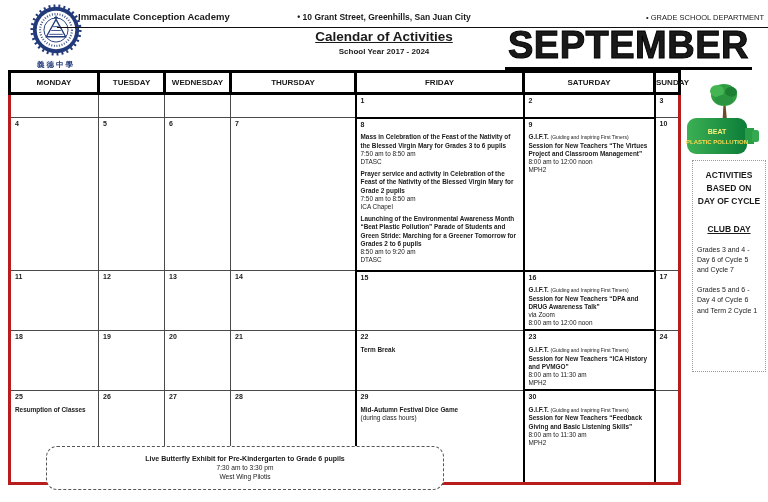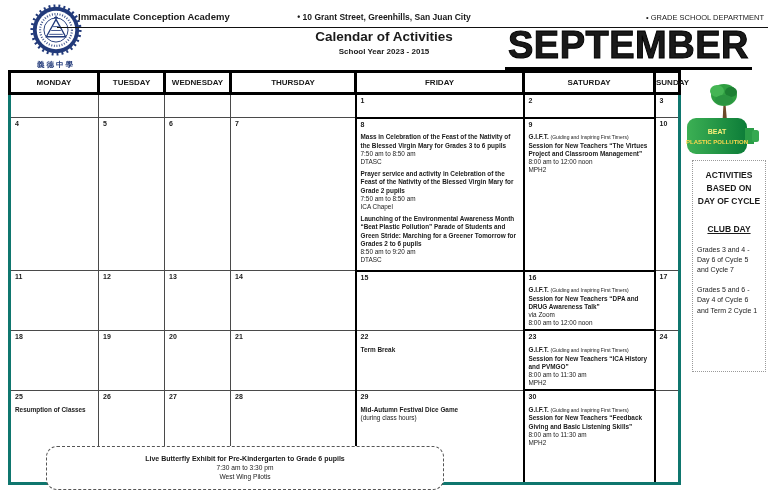--- a/index.html
+++ b/index.html
@@ -5,32 +5,32 @@
   html,body{margin:0;padding:0;background:#ddd;}
   .page{position:relative;width:768px;height:502px;background:#fff;overflow:hidden;
         font-family:"Liberation Sans",sans-serif;color:#1a1a1a;}
 
   
   .school-name{position:absolute;left:78px;top:11px;font-size:9.5px;font-weight:bold;}
   .address{position:absolute;left:0;right:0;top:12px;text-align:center;font-size:8.5px;font-weight:bold;}
   .department{position:absolute;right:4px;top:13px;font-size:7.5px;font-weight:normal;}
   .head-rule{position:absolute;left:57px;right:0;top:27px;border-top:1.5px solid #111;}
   .title-block{position:absolute;left:0;right:0;top:29px;text-align:center;line-height:1.15;}
-  .title-main{font-size:13.5px;font-weight:bold;}
+  .title-main{font-size:13.5px;font-weight:bold;text-decoration:underline;}
   .title-sub{font-size:11.5px;font-weight:bold;margin-top:2px;}
   .title-year{font-size:8px;font-weight:bold;margin-top:2px;}
   .month{position:absolute;right:16px;top:26px;font-size:38px;line-height:1.05;font-weight:bold;
          letter-spacing:0.5px;border-bottom:3.5px solid #000;padding:0 3px 1px 3px;
          -webkit-text-stroke:1px #000;}
   .logo{position:absolute;left:28px;top:3px;width:56px;text-align:center;}
   .logo-caption{font-size:7.5px;color:#223a7a;letter-spacing:2px;margin-top:-1px;font-weight:bold;}
 
   
   table.cal{position:absolute;left:8px;top:70px;width:670px;border-collapse:collapse;
-            table-layout:fixed;border:3px solid #0f766e;background:#fff;}
+            table-layout:fixed;border:3px solid #b91c1c;background:#fff;}
   .cal th{border:3px solid #000;padding:0;height:19px;font-size:8px;font-weight:bold;
           text-align:center;background:#fff;}
   .cal td{border:1px solid #4a4a4a;vertical-align:top;padding:2px 3px 2px 4px;
           font-size:6.4px;line-height:1.28;}
   .cal td.c4,.cal td.c5,.cal td.c6{border-left:2px solid #000;}
   .cal td.ethick{border:2px solid #000;}
   .daynum{font-size:7px;font-weight:bold;}
   .evt{margin-top:4px;}
   .evt:first-of-type{margin-top:1px;}
   .evt .t{font-weight:bold;}
@@ -74,21 +74,21 @@
     <div class="logo-caption">義德中學</div>
   </div>
 
   <div class="school-name">Immaculate Conception Academy</div>
   <div class="address">• 10 Grant Street, Greenhills, San Juan City</div>
   <div class="department">• GRADE SCHOOL DEPARTMENT</div>
   <div class="head-rule"></div>
 
   <div class="title-block">
     <div class="title-main">Calendar of Activities</div>
-    <div class="title-year">School Year 2023 - 2015</div>
+    <div class="title-year">School Year 2017 - 2024</div>
   </div>
 
   <div class="month">SEPTEMBER</div>
 
   <table class="cal">
     <colgroup>
       <col style="width:89px">
         <col style="width:66px">
         <col style="width:66px">
       <col style="width:125px">

